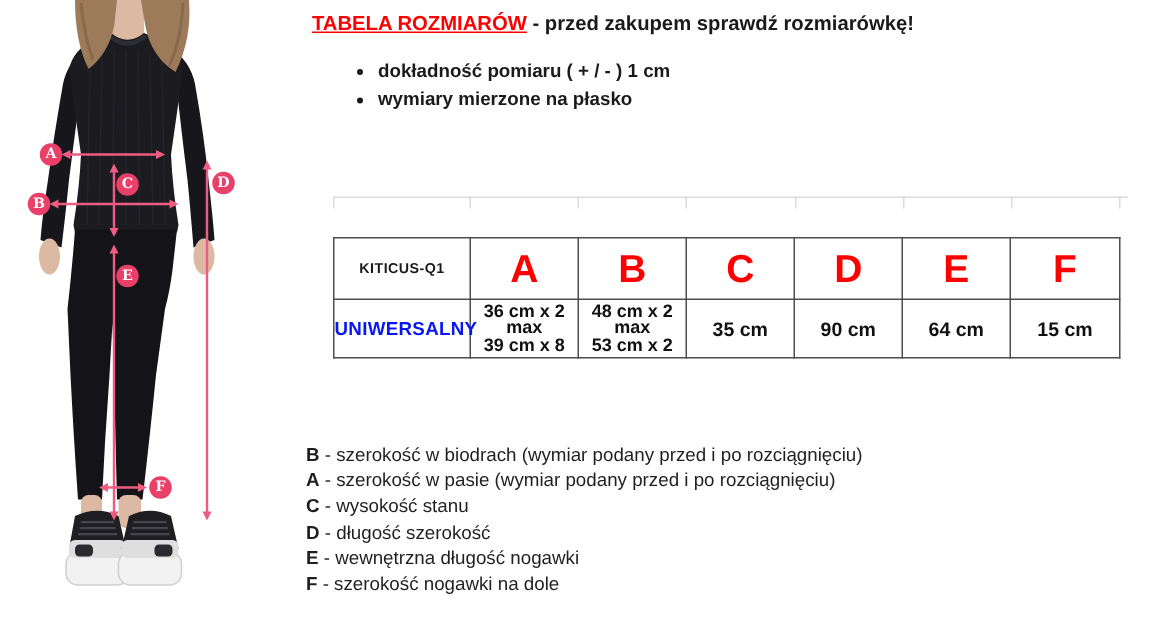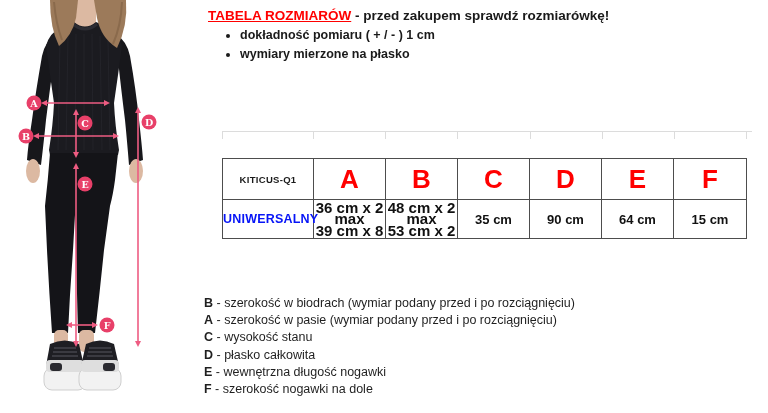--- a/index.html
+++ b/index.html
@@ -5,38 +5,38 @@
   html,body{margin:0;padding:0;background:#fff;}
   .canvas{
     position:relative;width:768px;height:413px;background:#ffffff;overflow:hidden;
     font-family:"Liberation Sans", sans-serif;color:#1a1a1a;
   }
   
   .figure{position:absolute;left:0;top:0;}
   
   .title-row{position:absolute;left:208px;top:8px;font-size:13.5px;font-weight:bold;white-space:nowrap;}
   .title-red{color:#ff0000;text-decoration:underline;}
-  .bullets{position:absolute;left:228px;top:28px;margin:0;padding:0 0 0 12px;font-size:12.5px;font-weight:bold;}
+  .bullets{position:absolute;left:228px;top:28px;margin:12px;padding:0 0 0 12px;font-size:12.5px;font-weight:bold;}
   .bullets li{margin:0 0 4px 0;line-height:15px;}
   
   .faint-hline{position:absolute;left:222px;top:131px;width:530px;height:0;border-top:1px solid #dcdcdc;}
   .tick{position:absolute;width:0;border-left:1px solid #dcdcdc;}
   
   table.size-table{
     position:absolute;left:222px;top:139px;width:524px;
     border-collapse:collapse;table-layout:fixed;background:#fff;margin-top:19px;
   }
   table.size-table td{border:1px solid #4d4d4d;text-align:center;vertical-align:middle;padding:0;}
   tr.hdr td{height:40px;}
   tr.data td{height:38px;}
   td.code{font-size:9.5px;font-weight:bold;letter-spacing:.3px;color:#1a1a1a;}
   td.col-letter{font-size:26px;font-weight:bold;color:#ff0000;}
   td.size-label{font-size:12.5px;font-weight:bold;color:#0715f7;letter-spacing:.2px;}
   td.val{font-size:13px;font-weight:bold;color:#111;}
-  td.val.multi{font-size:15px;}
+  td.val.multi{font-size:12px;}
   td.val.multi div{line-height:11.5px;}
   
   .legend{position:absolute;left:204px;top:295px;font-size:12.5px;color:#1f1f1f;}
   .legend-line{line-height:17.2px;white-space:nowrap;}
   .lg-letter{font-weight:bold;}
 </style>
 </head>
 <body>
 
 <div class="canvas">
@@ -238,18 +238,18 @@
             <div>15 cm</div>
           </td>
         </tr>
     </tbody>
   </table>
 
   <div class="legend" id="legend">
       <div class="legend-line"><span class="lg-letter">B</span><span> - szerokość w biodrach (wymiar podany przed i po rozciągnięciu)</span></div>
       <div class="legend-line"><span class="lg-letter">A</span><span> - szerokość w pasie (wymiar podany przed i po rozciągnięciu)</span></div>
       <div class="legend-line"><span class="lg-letter">C</span><span> - wysokość stanu</span></div>
-      <div class="legend-line"><span class="lg-letter">D</span><span> - płasko całkowita</span></div>
+      <div class="legend-line"><span class="lg-letter">D</span><span> - długość szerokość</span></div>
       <div class="legend-line"><span class="lg-letter">E</span><span> - wewnętrzna długość nogawki</span></div>
       <div class="legend-line"><span class="lg-letter">F</span><span> - szerokość nogawki na dole</span></div>
     </div>
 
 </div>
 
 </body></html>

